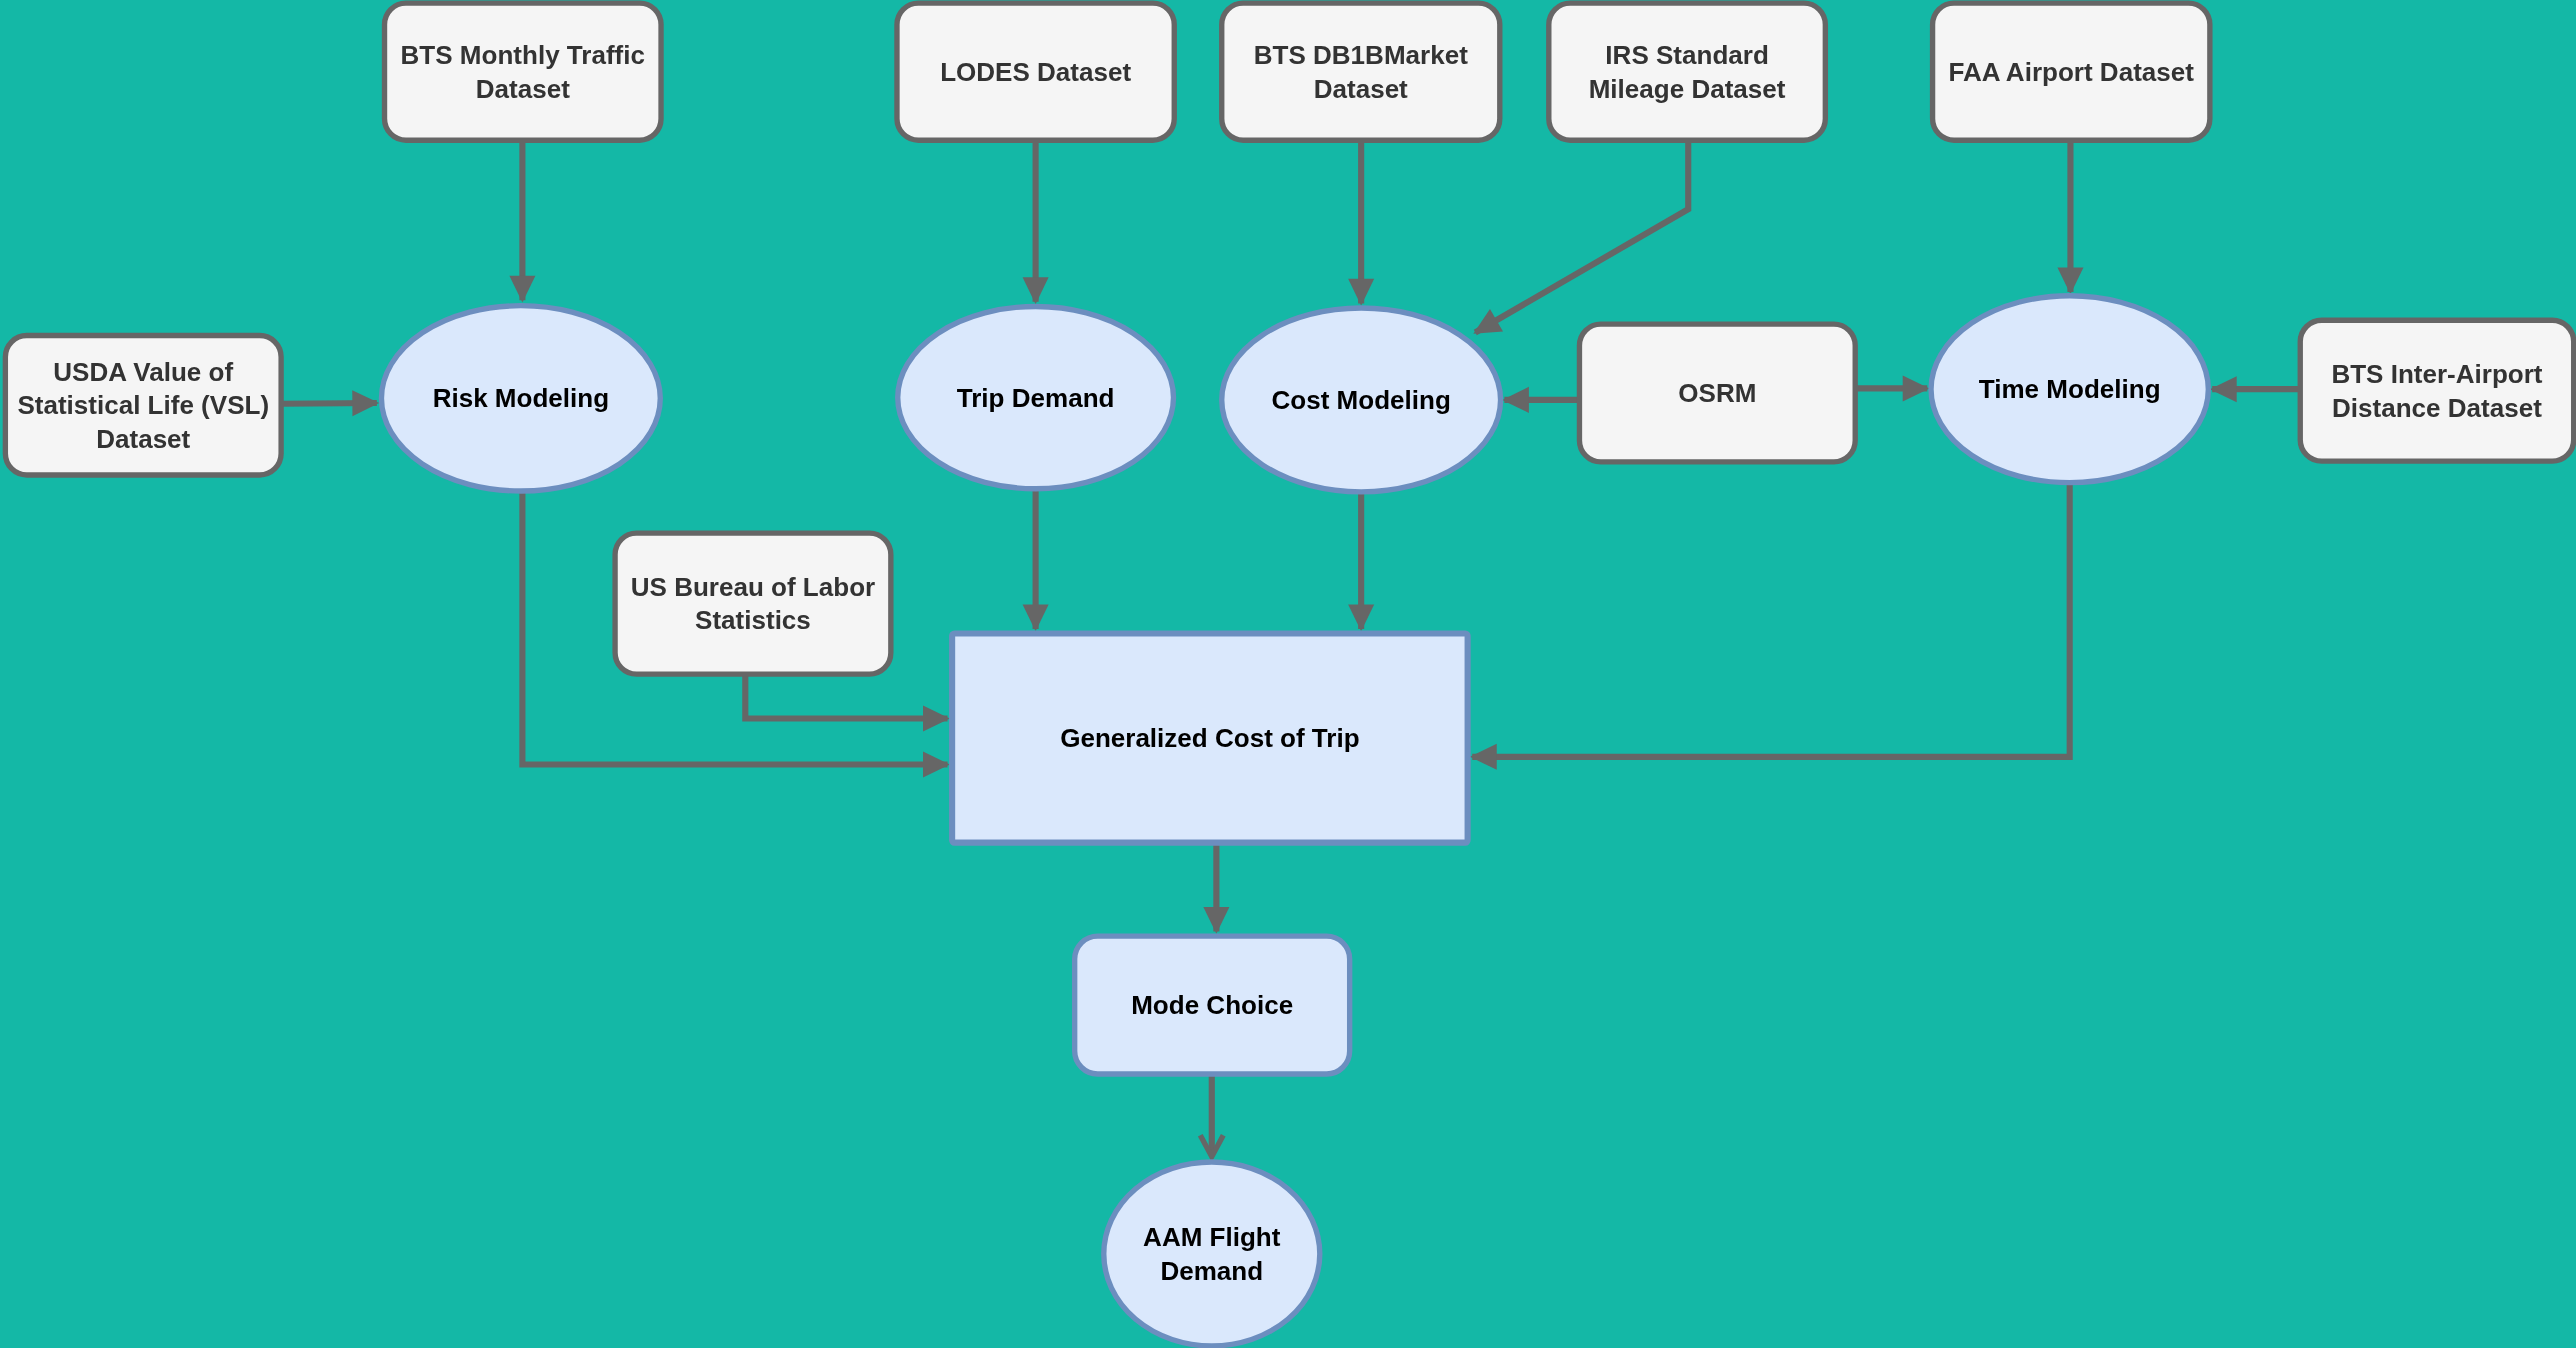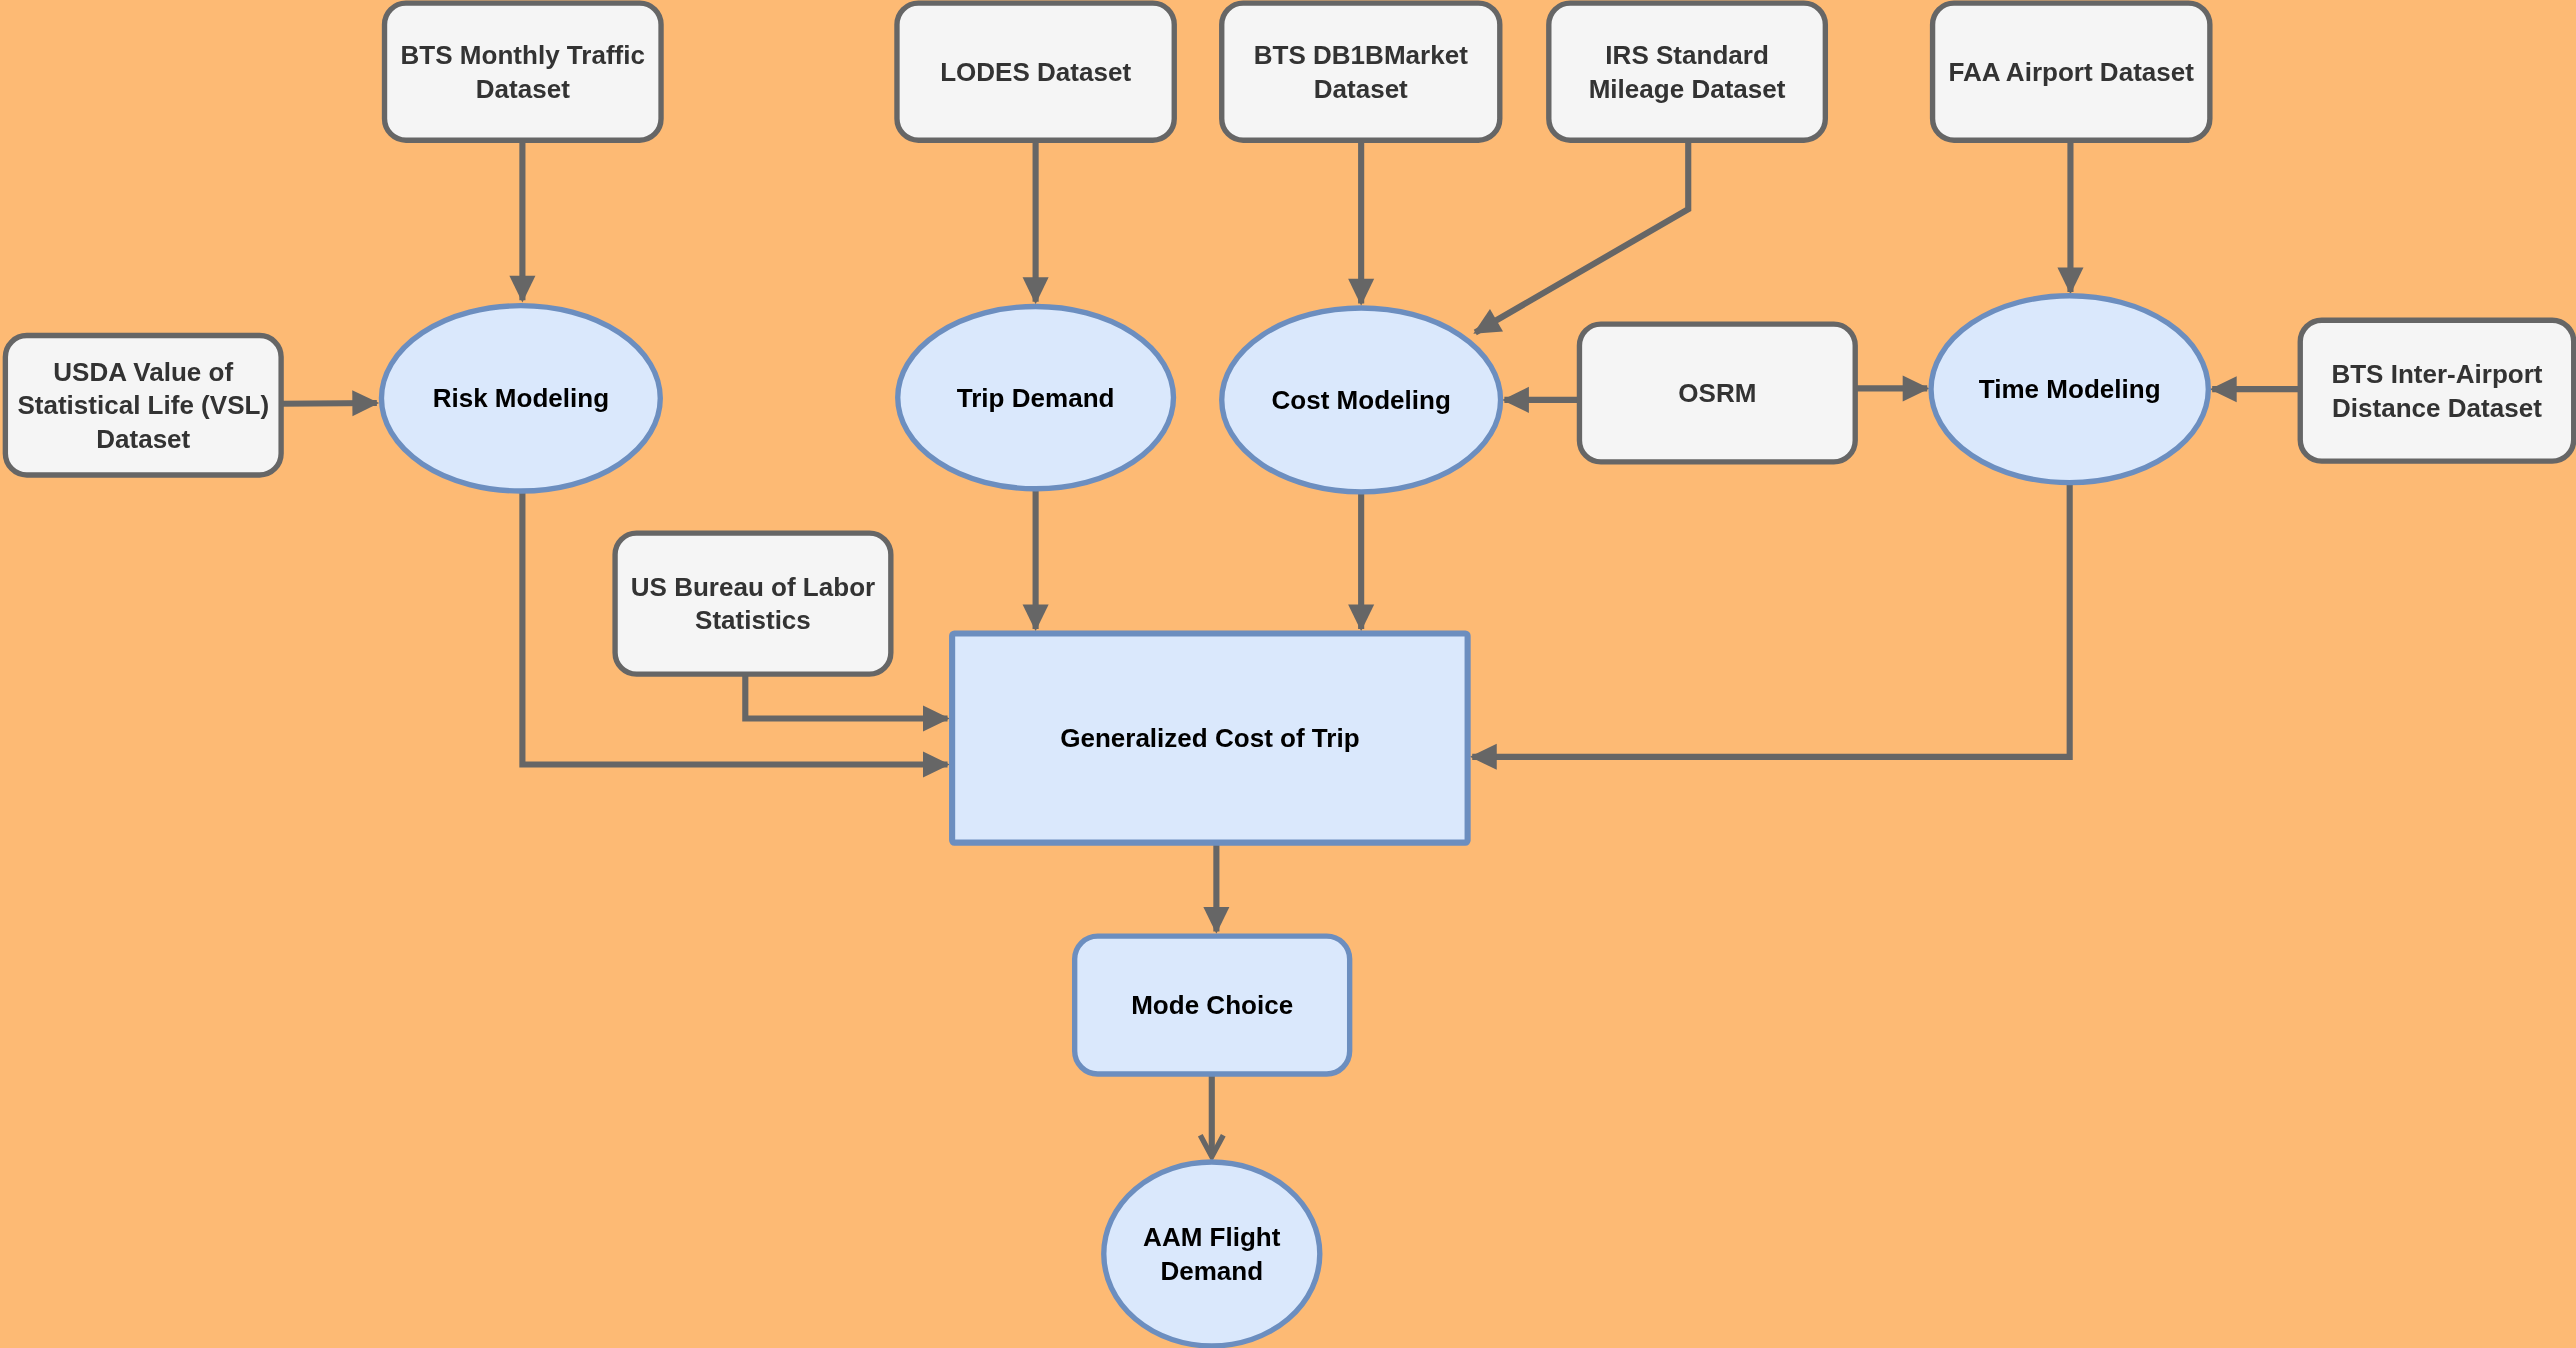--- a/index.html
+++ b/index.html
@@ -4,21 +4,21 @@
 <style>
   html, body {
     margin: 0;
     padding: 0;
     background: #000000;
   }
   #stage {
     position: relative;
     width: 2576px;
     height: 1349px;
-    background: #fdba74;
+    background: #14b8a6;
     overflow: hidden;
   }
   svg {
     display: block;
     width: 2576px;
     height: 1349px;
     font-family: "Liberation Sans", "DejaVu Sans", sans-serif;
   }
   text {
     font-weight: bold;

